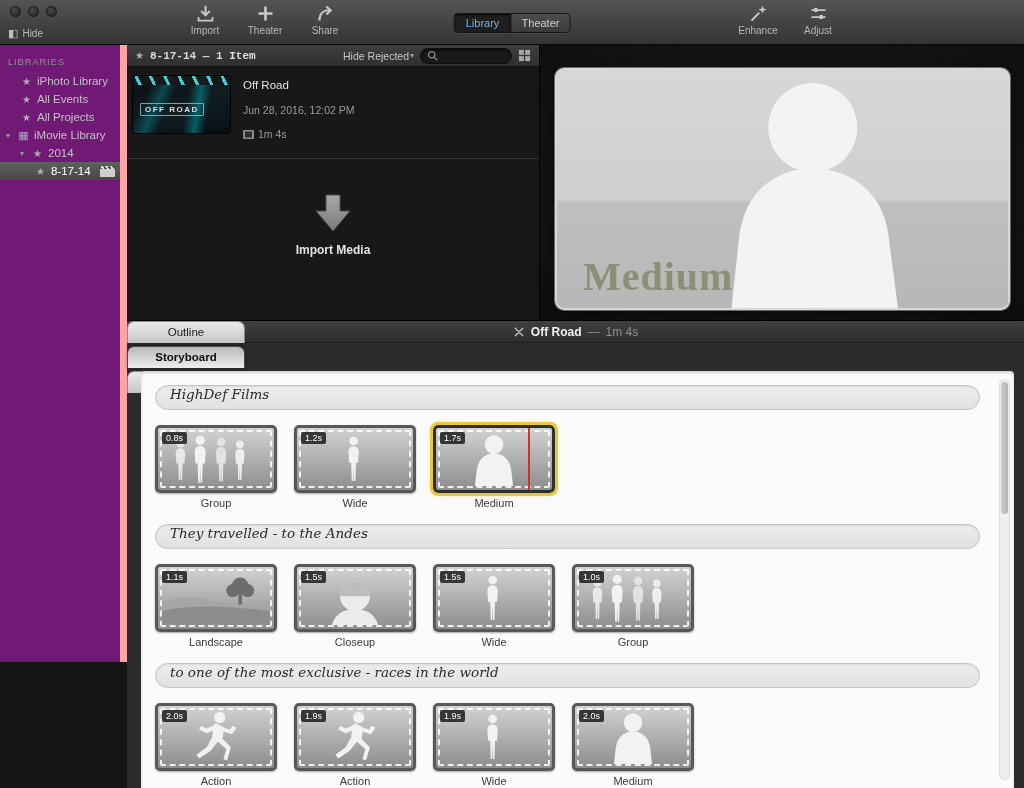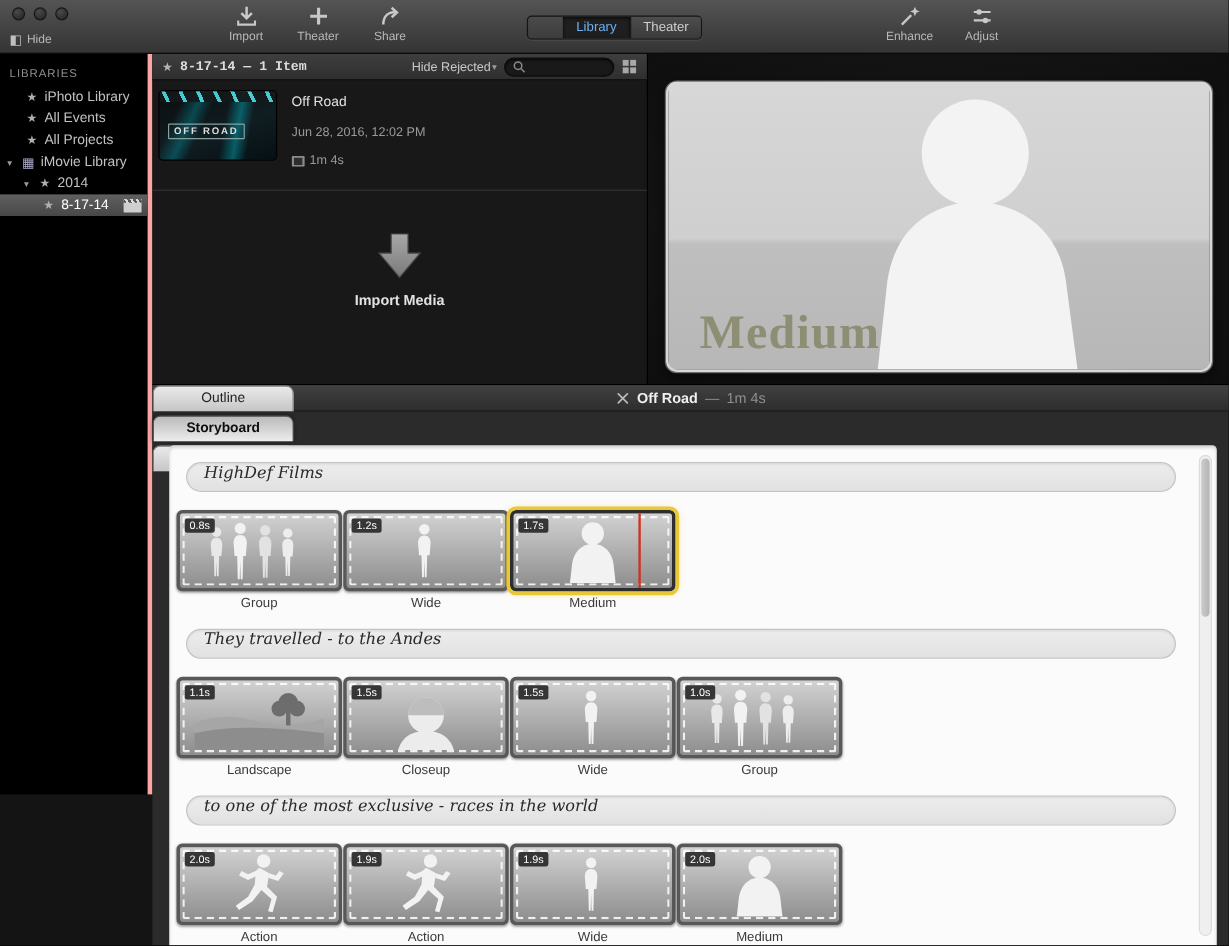--- a/index.html
+++ b/index.html
@@ -17,29 +17,29 @@
     color:#b8b8b8;font-size:10px;cursor:default;}
   .hide-btn .glyph{font-size:11px;color:#c0c0c0;}
   .tb-group{position:absolute;top:3px;display:flex;gap:16px;}
   .tb-left{left:183px;}
   .tb-right{left:736px;}
   .tb-btn{display:flex;flex-direction:column;align-items:center;width:44px;}
   .tb-btn svg{width:21px;height:21px;}
   .tb-btn .tb-label{font-size:10px;color:#b8b8b8;margin-top:1px;}
   .segmented{position:absolute;left:50%;top:13px;transform:translateX(-50%);
     display:flex;border:1px solid #141414;border-radius:4px;overflow:hidden;
-    box-shadow:0 1px 0 rgba(255,255,255,.08);padding-left:29px;}
+    box-shadow:0 1px 0 rgba(255,255,255,.08);}
   .seg{min-width:56px;padding:0 10px;height:18px;line-height:18px;text-align:center;
     font-size:11px;color:#cfcfcf;background:linear-gradient(#4d4d4d,#3a3a3a);}
   .seg.active{background:#1f1f1f;color:#6cb0f5;box-shadow:inset 0 1px 3px rgba(0,0,0,.8);}
   .seg + .seg{border-left:1px solid #1a1a1a;}
 
   
   .sidebar{position:absolute;left:0;top:45px;width:127px;height:617px;
-    background:#000000;border-right:4px solid #fca5a5;}
+    background:#701a75;border-right:7px solid #fca5a5;}
   .sb-header{margin:11px 0 5px 8px;font-size:9.5px;letter-spacing:.8px;color:#8f8f8f;}
   .sb-row{display:flex;align-items:center;height:18px;font-size:11.5px;color:#c2c2c2;white-space:nowrap;}
   .sb-row.sel{background:linear-gradient(#606060,#474747);color:#fff;}
   .tri{width:9px;font-size:8px;color:#9a9a9a;margin-right:2px;flex:none;}
   .sb-ico{width:13px;margin-right:4px;font-size:10px;color:#b0b0b0;text-align:center;flex:none;}
   .sb-ico.imovie-grid{color:#a9a9c9;font-size:11px;}
   .sb-label{overflow:hidden;text-overflow:ellipsis;}
   .mini-clap{width:15px;height:11px;margin-left:auto;margin-right:5px;background:#cfcfcf;
     border-radius:1px;position:relative;flex:none;}
   .mini-clap::before{content:"";position:absolute;top:0;left:0;right:0;height:3.5px;
@@ -115,21 +115,21 @@
     font-weight:bold;color:#0e0e0e;box-shadow:0 -1px 3px rgba(0,0,0,.35);}
   .board{position:absolute;left:14px;right:10px;top:50px;bottom:0;background:#fbfbfb;
     border-radius:4px 4px 0 0;padding:14px 30px 0 14px;overflow:hidden;
     box-shadow:inset 0 2px 3px rgba(0,0,0,.18);}
   .caption{height:25px;background:linear-gradient(#ededed,#e1e1e1);border:1px solid #c4c4c4;
     border-radius:13px;display:flex;align-items:flex-start;padding:0 14px;margin:0 4px 15px 0;
     box-shadow:inset 0 1px 2px rgba(0,0,0,.08);}
   .caption span{font-family:"DejaVu Serif",serif;font-style:italic;font-size:13.5px;color:#2a2a2a;}
   .clip-row{display:flex;gap:17px;margin:0 0 15px 0;}
   .clip{width:122px;display:flex;flex-direction:column;align-items:center;flex:none;}
-  .clip-frame{position:relative;width:138px;height:68px;border:3px solid #585858;border-radius:5px;
+  .clip-frame{position:relative;width:122px;height:68px;border:3px solid #585858;border-radius:5px;
     background:linear-gradient(#d2d2d2,#8d8d8d);box-shadow:0 1px 2px rgba(0,0,0,.35);text-decoration:underline;}
   .clip-frame::after{content:"";position:absolute;inset:2px;border:2px dashed rgba(255,255,255,.85);
     border-radius:2px;pointer-events:none;}
   .clip-art{position:absolute;inset:4px;overflow:hidden;}
   .clip-art svg{width:100%;height:100%;display:block;}
   .clip-dur{position:absolute;top:4px;left:4px;background:rgba(28,28,28,.85);color:#fff;
     font-size:9px;padding:1px 4px;border-radius:2px;z-index:2;}
   .clip.sel .clip-frame{border-color:#2e2e2e;outline:3px solid #e8c838;
     box-shadow:0 0 7px rgba(232,200,56,.75);}
   .playhead{position:absolute;top:0;bottom:0;left:79%;width:2px;background:#cf3320;z-index:3;}

